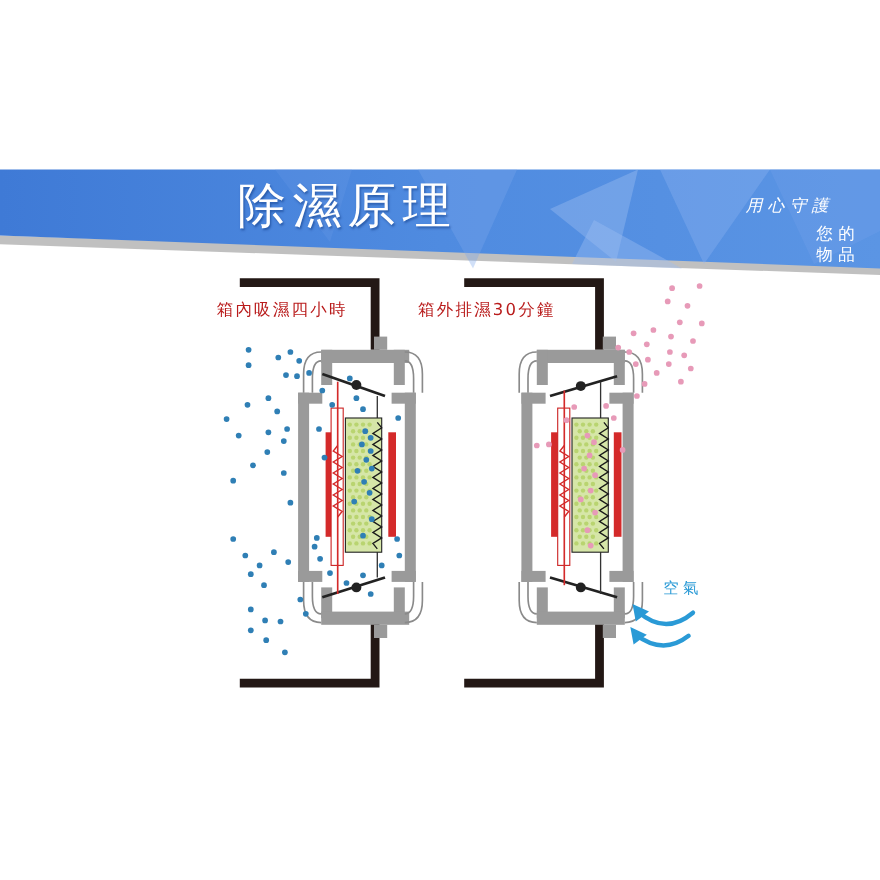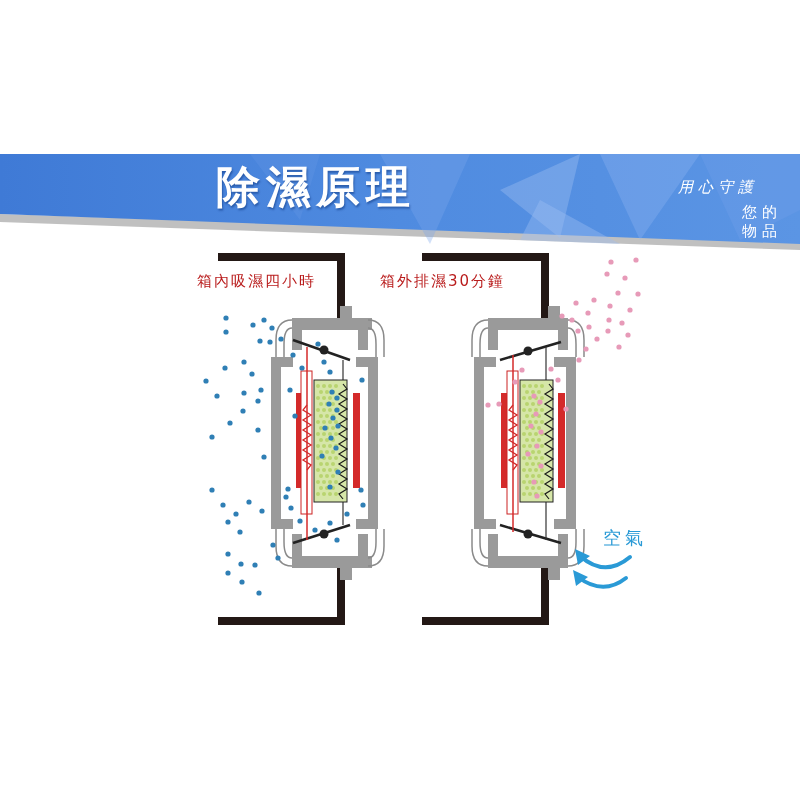--- a/index.html
+++ b/index.html
@@ -1,22 +1,22 @@
 <!DOCTYPE html>
 <html><head>
 <meta charset="utf-8">
 <style>
   html,body{margin:0;padding:0;background:#ffffff;}
   body{width:800px;height:800px;position:relative;overflow:hidden;font-family:"DejaVu Sans",sans-serif;}
   #banner{position:absolute;left:0;top:0;width:800px;height:260px;}
-  .banner-title{position:absolute;left:0;width:632px;top:158px;text-align:center;font-family:"DejaVu Sans",sans-serif;font-weight:bold;font-size:44px;letter-spacing:6px;color:#ffffff;text-shadow:1px 2px 2px rgba(0,40,110,0.45);}
+  .banner-title{position:absolute;left:0;width:632px;top:158px;text-align:center;font-family:"DejaVu Sans",sans-serif;font-weight:normal;font-size:44px;letter-spacing:6px;color:#ffffff;text-shadow:1px 2px 2px rgba(0,40,110,0.45);}
   .slogan{position:absolute;color:#ffffff;font-size:15px;letter-spacing:5px;font-family:"DejaVu Sans",sans-serif;}
   #diagram{position:absolute;left:0;top:0;width:800px;height:800px;}
   .caption{position:absolute;font-size:15px;letter-spacing:2px;color:#b91c1c;font-family:"DejaVu Sans",sans-serif;}
-  .air-label{position:absolute;font-size:18px;letter-spacing:4px;color:#2a9ad6;font-family:"DejaVu Sans",sans-serif;}
+  .air-label{position:absolute;font-size:14px;letter-spacing:4px;color:#2a9ad6;font-family:"DejaVu Sans",sans-serif;}
 </style>
 </head>
 <body>
 
 <svg id="banner" viewBox="0 0 800 260" width="800" height="260">
   <defs>
     <linearGradient id="bandGrad" x1="0" y1="0" x2="1" y2="0">
       <stop offset="0" stop-color="#3f7ad6"></stop>
       <stop offset="0.5" stop-color="#4f8be0"></stop>
       <stop offset="1" stop-color="#5b95e4"></stop>

